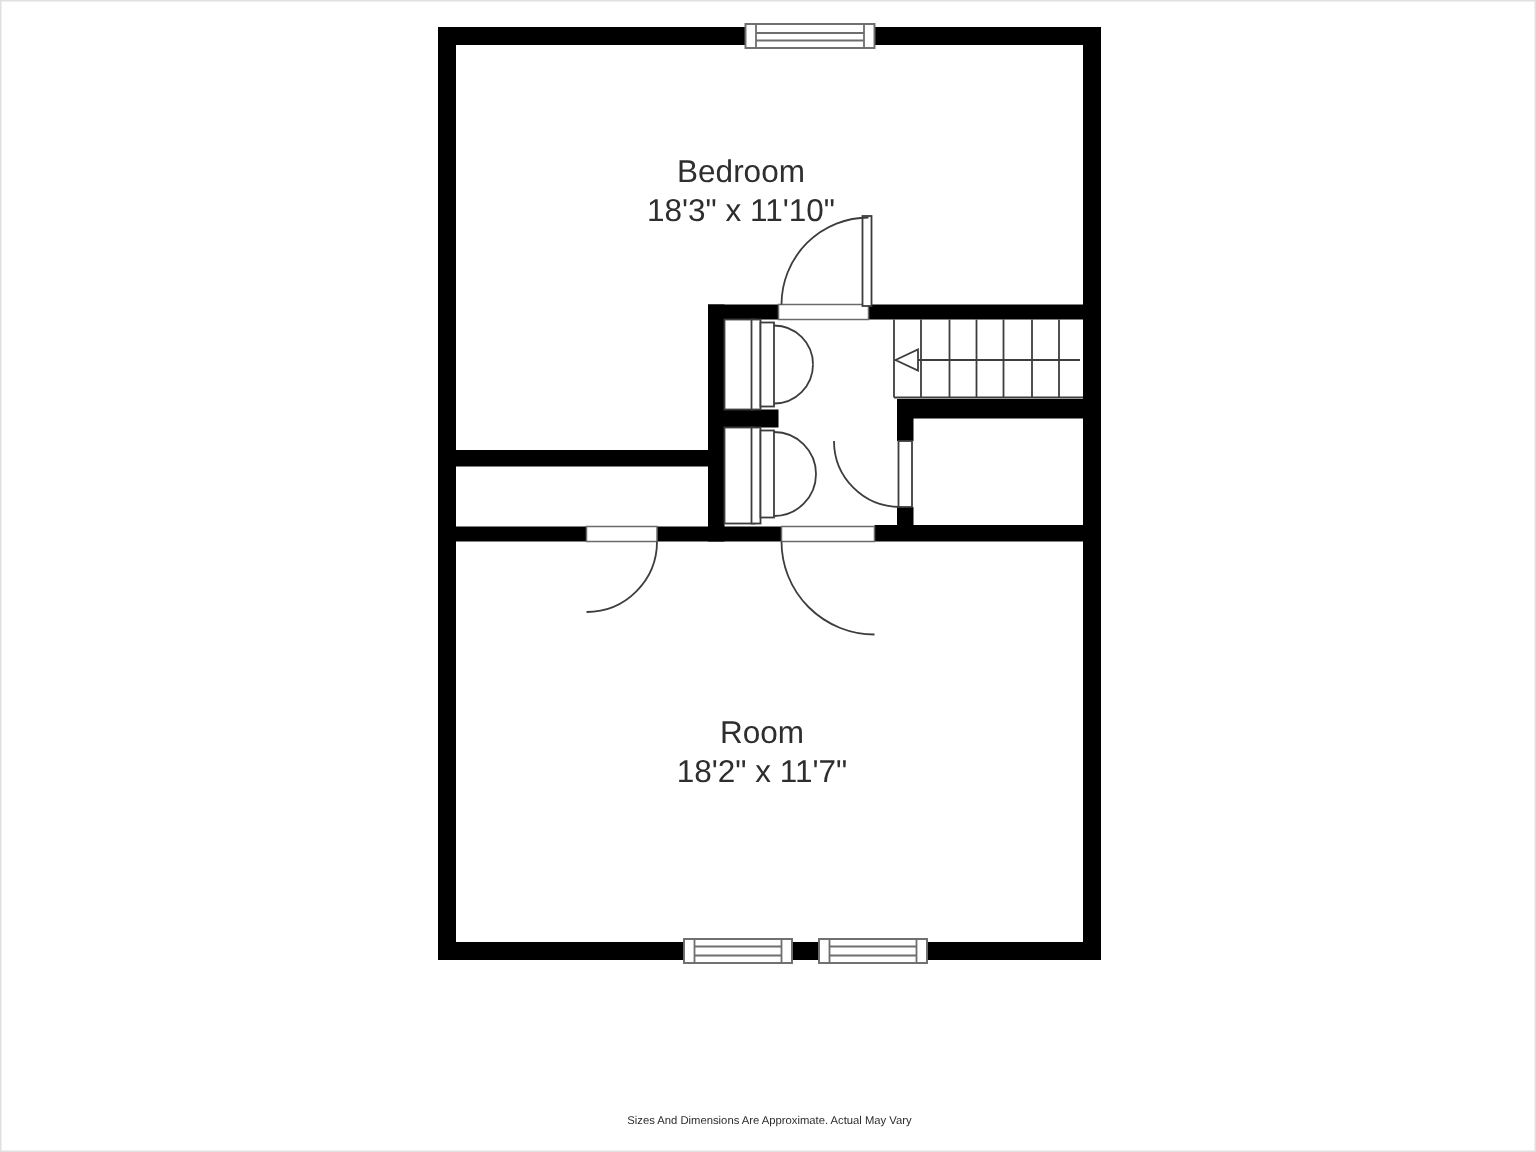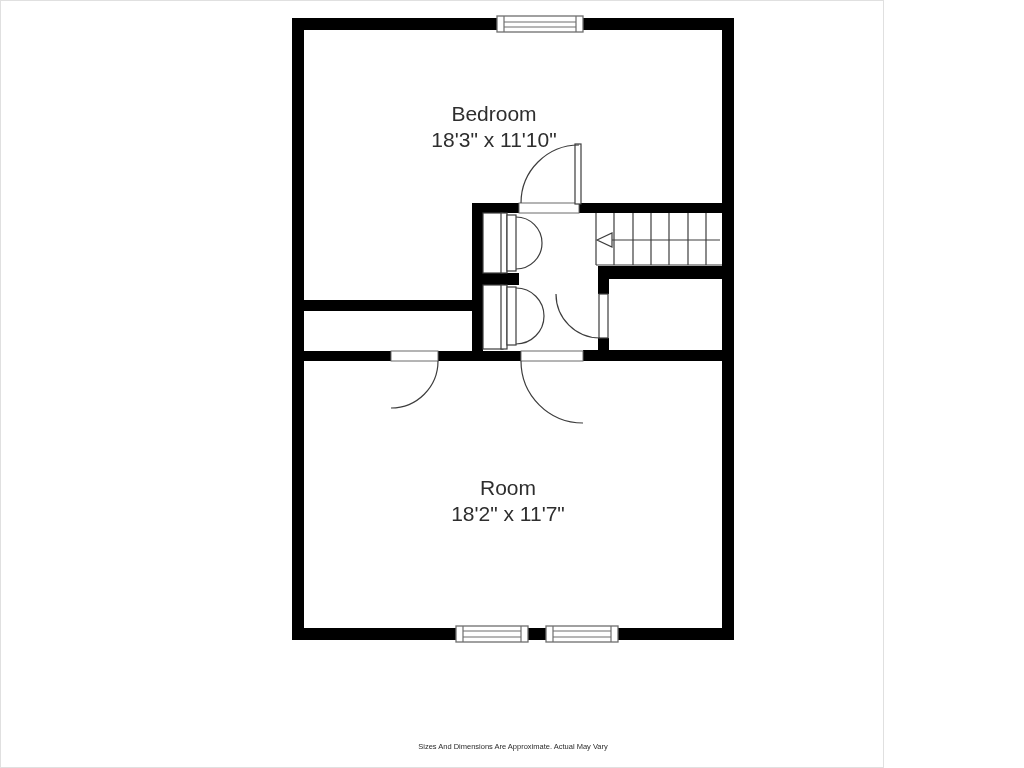--- a/index.html
+++ b/index.html
@@ -1,18 +1,18 @@
 <!DOCTYPE html>
 <html><head>
 <meta charset="utf-8">
 <style>
   html,body{margin:0;padding:0;background:#fff;}
   .page{
     position:relative;
-    width:884px;height:768px;
+    width:1024px;height:768px;
     background:#ffffff;
     box-sizing:border-box;
     border:1px solid #e0e0e0;
     font-family:"Liberation Sans", sans-serif;
     overflow:hidden;
   }
   svg{position:absolute;left:0;top:0;}
   .wall{fill:#000000;stroke:none;}
   .thin{stroke:#3d3d3d;stroke-width:1.2;fill:none;}
   .opening{fill:#ffffff;stroke:#6b6b6b;stroke-width:1;}

